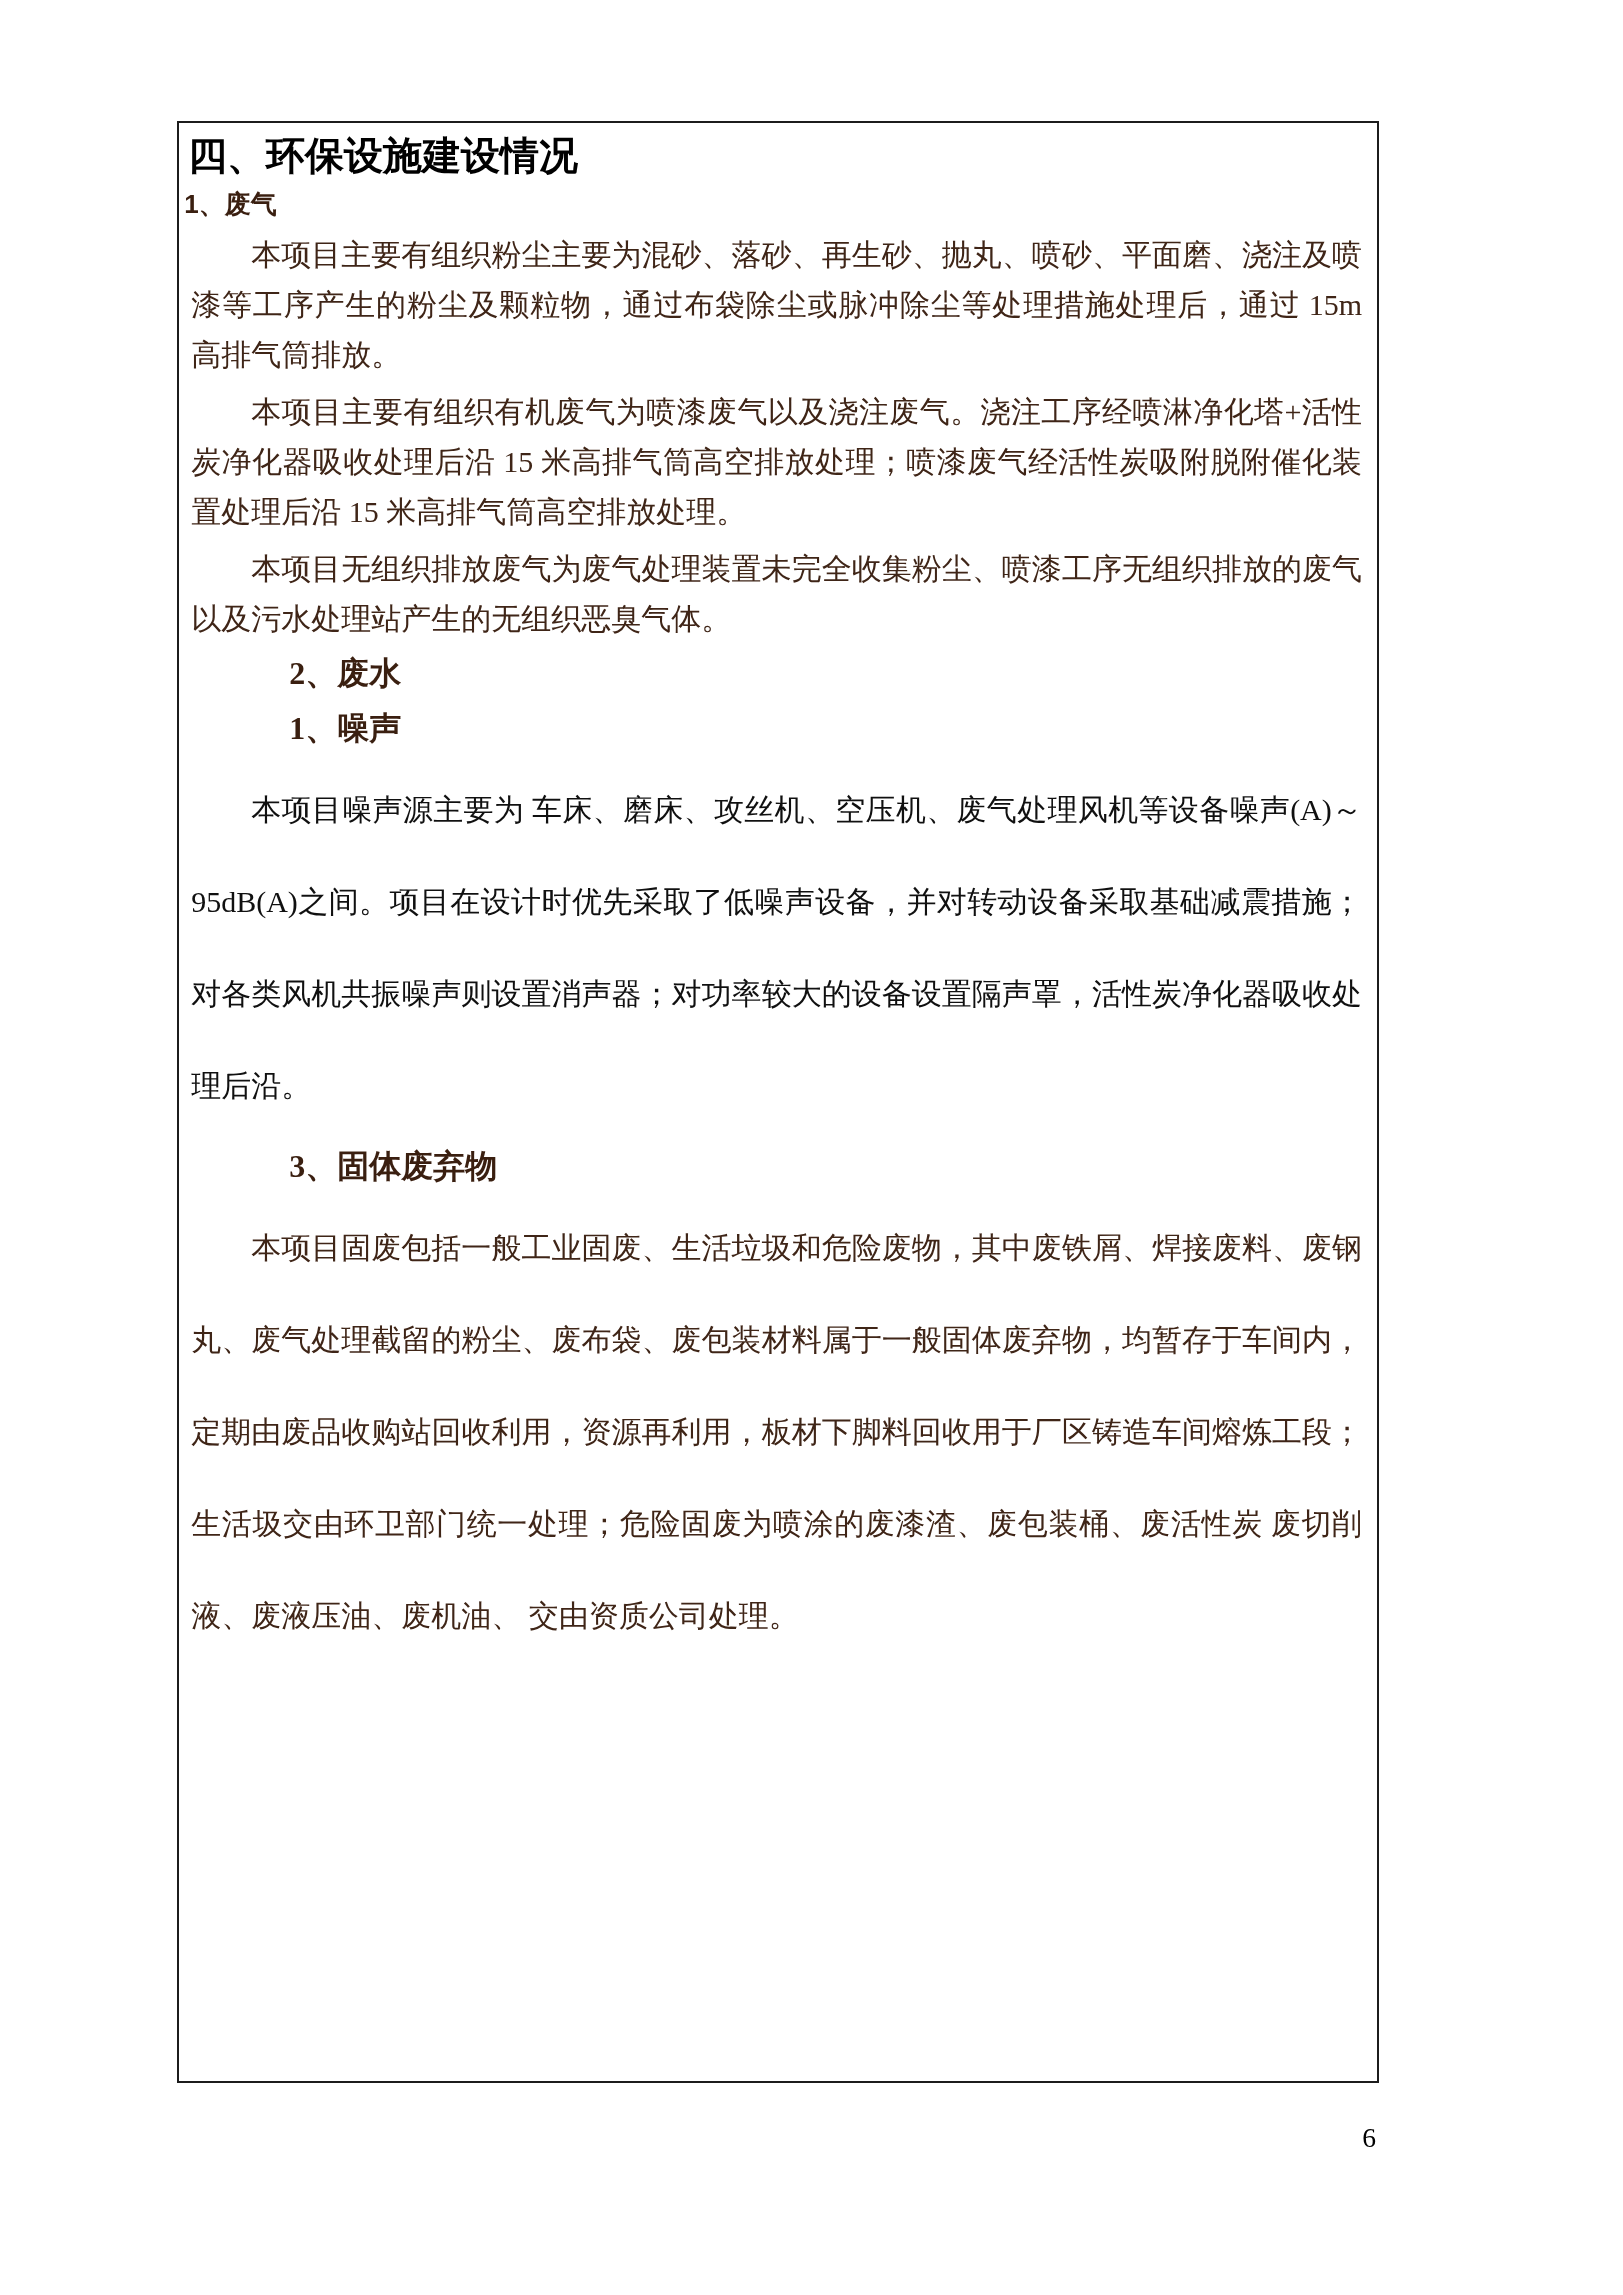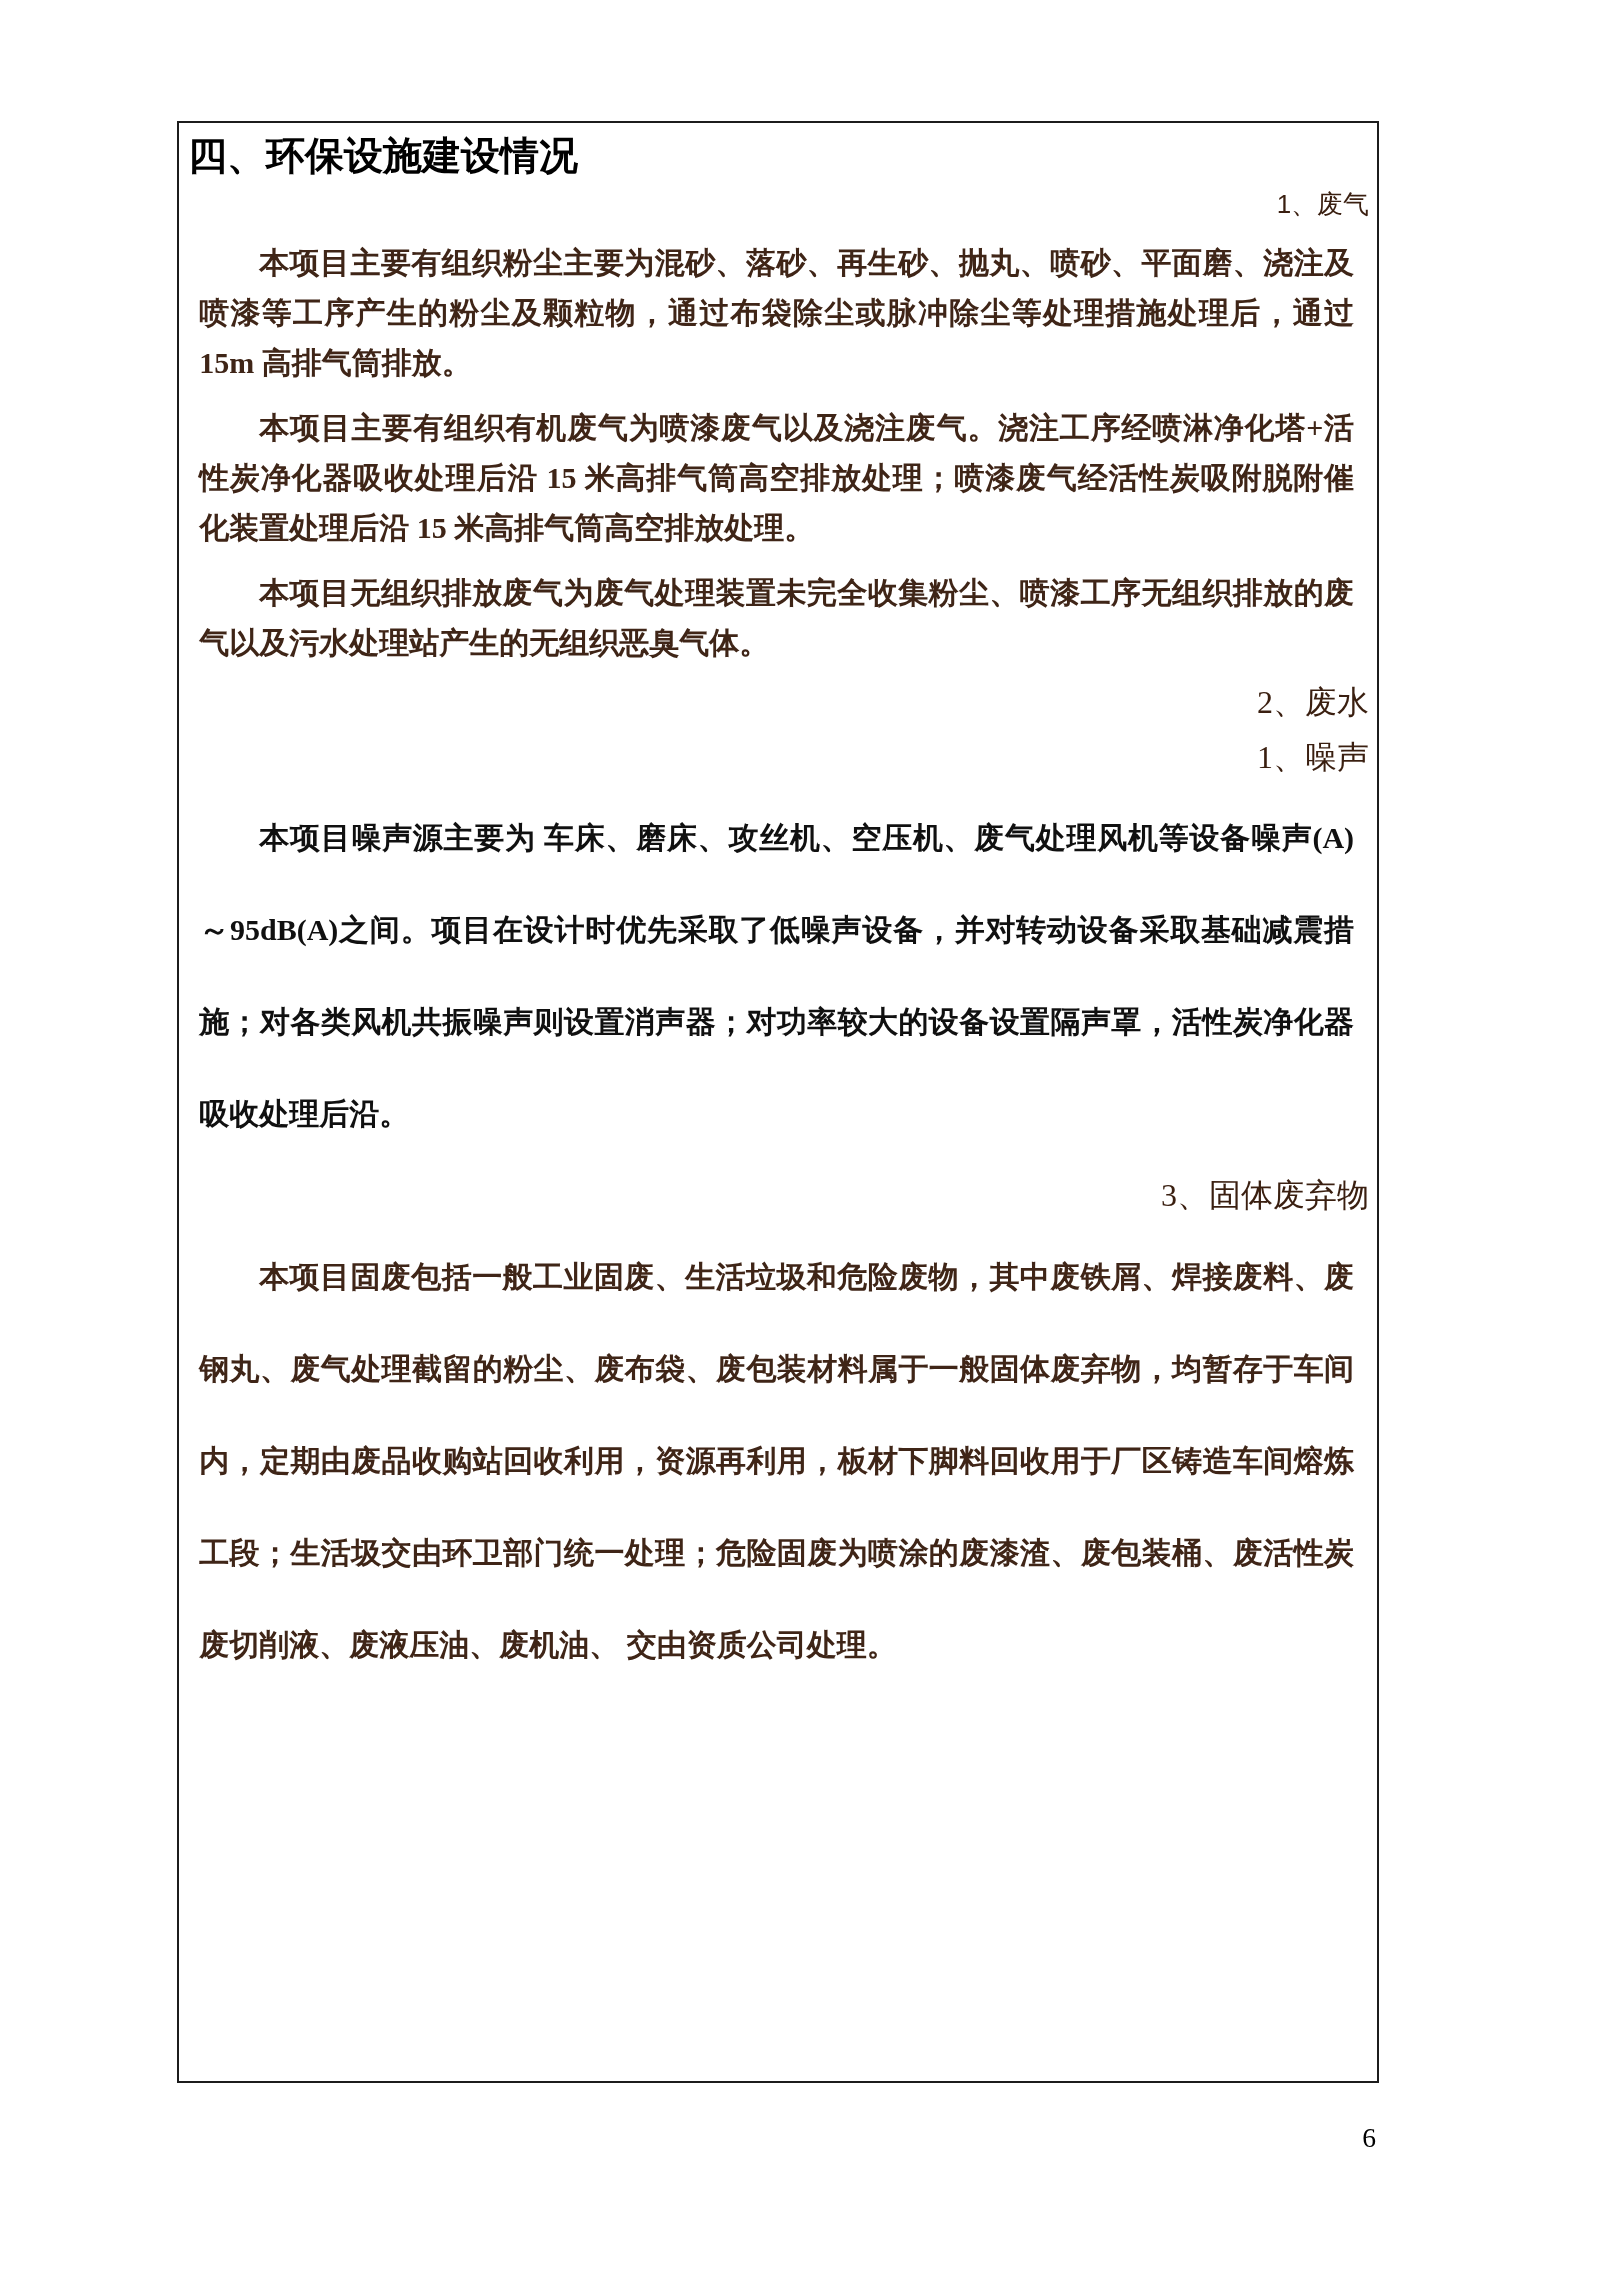--- a/index.html
+++ b/index.html
@@ -34,46 +34,44 @@
   }
   .doc-title {
     font-family: "Liberation Sans", "DejaVu Sans", sans-serif;
     font-size: 39px;
     font-weight: bold;
     color: var(--title-text);
     line-height: 46px;
     margin: 3.9px 0 6.5px 3.9px;
   }
   .sub-heading {
-    font-weight: normal;
+    font-weight: bold;
     color: var(--heading-text);
     margin: 0;
-    text-align: right;
   }
   .sub-heading.gas {
     font-family: "Liberation Sans", "DejaVu Sans", sans-serif;
     font-size: 26px;
     line-height: 37px;
     margin: 0 0 0 0;
   }
   .sub-heading.indented {
     font-size: 32px;
     line-height: 39px;
     margin: 10.5px 0 9.2px 105px;
   }
   .sub-heading.spaced {
     margin: 15.7px 0 15.7px 105px;
   }
   .para {
     font-size: 30px;
     color: var(--body-text);
     text-align: justify;
     text-indent: 60px;
-    margin: 15px;
-    font-weight: bold;
+    margin: 7px;
   }
   .para.tight { line-height: 50px; }
   .para.loose { line-height: 92px; }
   .para.noise { color: var(--noise-text); }
   .page-number {
     position: absolute;
     left: 1343px;
     top: 2122px;
     width: 52px;
     text-align: center;

